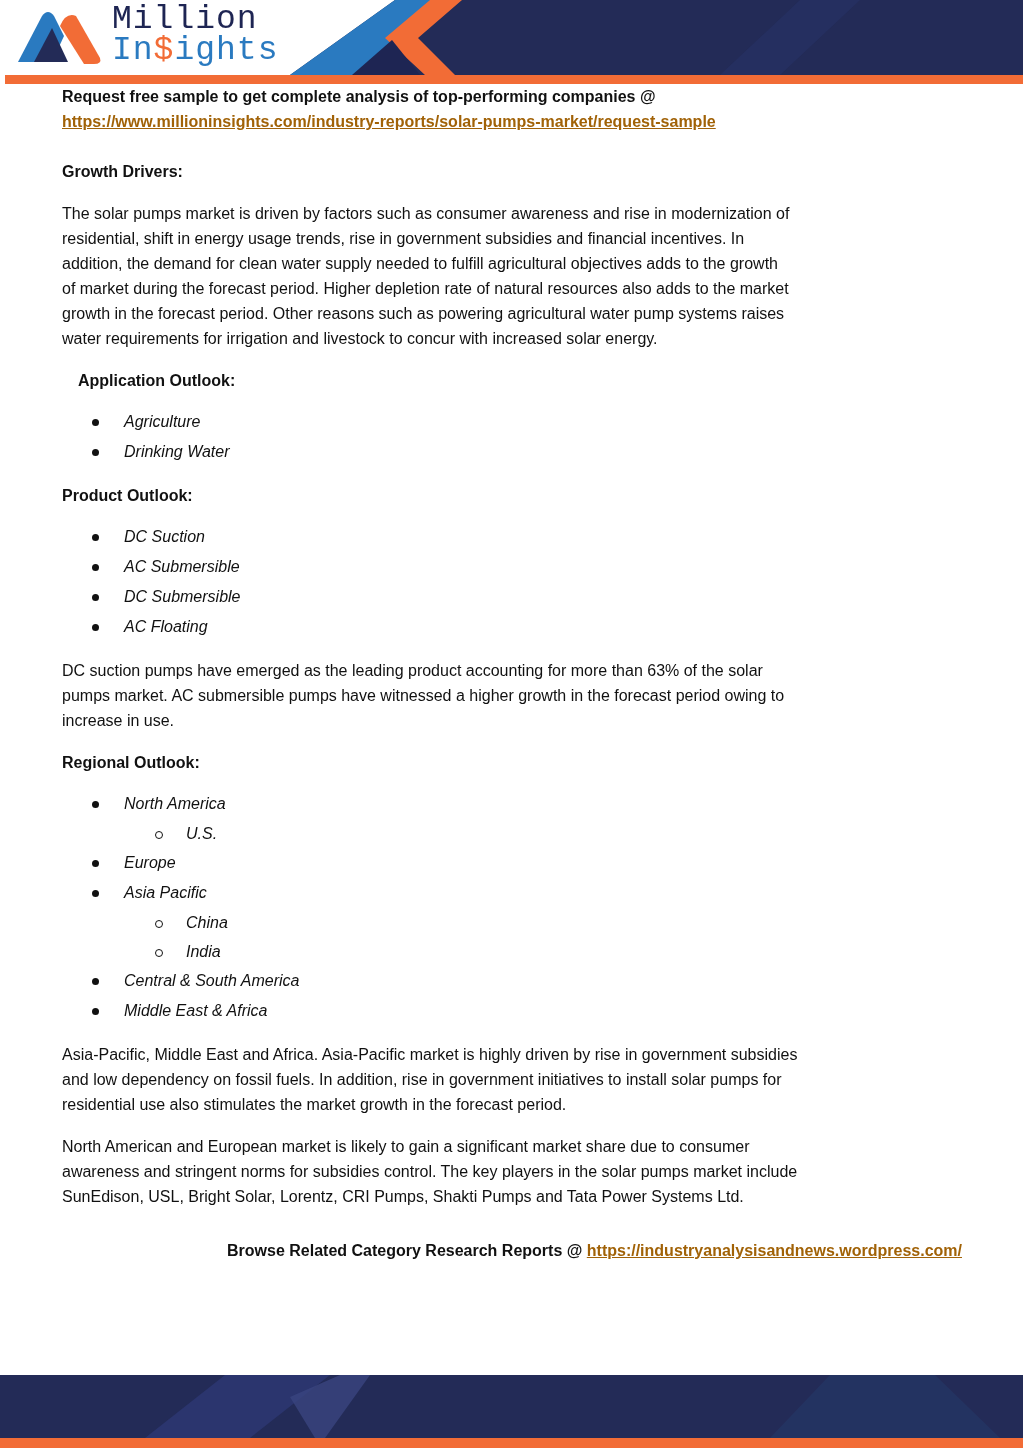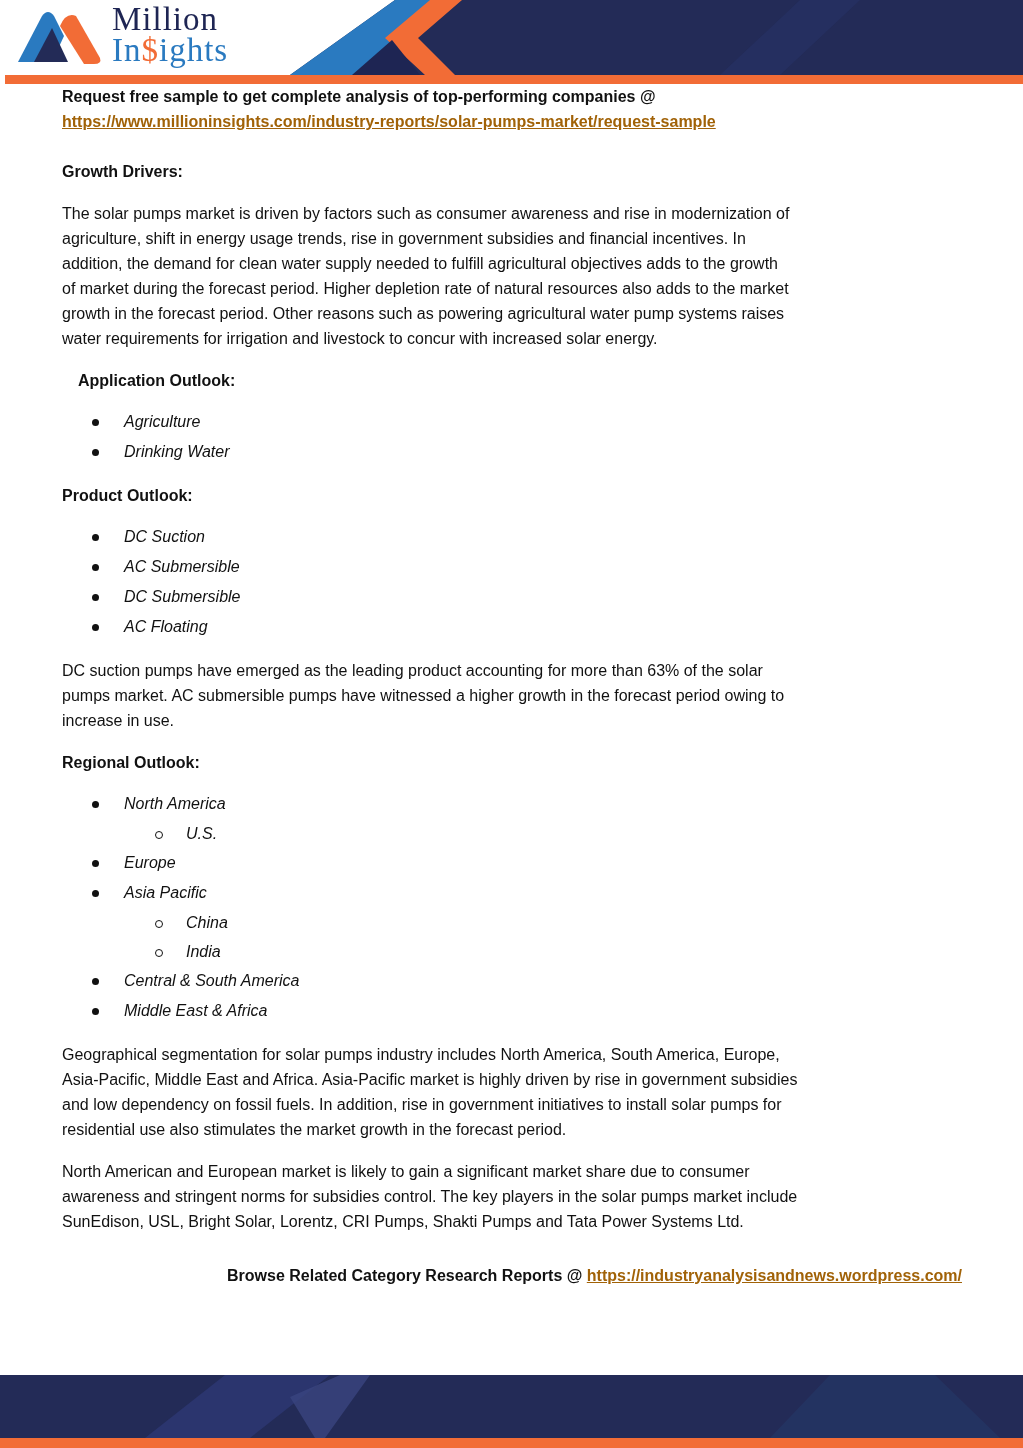--- a/index.html
+++ b/index.html
@@ -2,21 +2,21 @@
 <html><head>
 <meta charset="utf-8">
 <style>
   html, body { margin:0; padding:0; background:#ffffff; }
   body { width:1023px; height:1448px; position:relative; overflow:hidden;
          font-family:"Liberation Sans", sans-serif; color:#111; }
   .header { position:absolute; left:0; top:0; width:1023px; height:84px; background:#fff; }
   .header-art { position:absolute; left:0; top:0; }
   .header-bar { position:absolute; left:5px; top:75px; width:1018px; height:9px; background:#f26c36; }
   .logo { position:absolute; left:14px; top:6px; width:90px; height:62px; }
-  .logo-text { position:absolute; left:112px; top:4px; line-height:31px; font-size:33px; font-family:Liberation Serif, serif; letter-spacing:1px; }
+  .logo-text { position:absolute; left:112px; top:4px; line-height:31px; font-size:33px; font-family:Liberation Mono, monospace; letter-spacing:1px; }
   .logo-line1 { color:#1e2553; display:block; }
   .logo-line2 { color:#2a7ac0; display:block; }
   .logo-dollar { color:#f26c36; }
 
   .content { position:absolute; left:62px; top:84px; width:900px; font-size:16px; line-height:25px; }
   .content p { margin:0; }
   .bold { font-weight:bold; }
   a.link { color:#a16207; text-decoration:underline; font-weight:bold; }
   .heading { font-weight:bold; }
   ul.blist { list-style:none; margin:0; padding:0;font-style:italic; }
@@ -50,21 +50,21 @@
   <div class="header-bar"></div>
 </div>
 
 <div class="content">
   <p class="bold" style="margin-top:0;">Request free sample to get complete analysis of top-performing companies @</p>
   <p><a class="link">https://www.millioninsights.com/industry-reports/solar-pumps-market/request-sample</a></p>
 
   <p class="heading" style="margin-top:25px;">Growth Drivers:</p>
   <div style="margin-top:17px;">
     <p>The solar pumps market is driven by factors such as consumer awareness and rise in modernization of</p>
-      <p>agriculture, shift in energy usage trends, rise in government subsidies and financial incentives. In</p>
+      <p>residential, shift in energy usage trends, rise in government subsidies and financial incentives. In</p>
       <p>addition, the demand for clean water supply needed to fulfill agricultural objectives adds to the growth</p>
     <p>of market during the forecast period. Higher depletion rate of natural resources also adds to the market</p>
       <p>growth in the forecast period. Other reasons such as powering agricultural water pump systems raises</p>
       <p>water requirements for irrigation and livestock to concur with increased solar energy.</p>
   </div>
 
   <p class="heading" style="margin-top:17px;margin-left:16px;">Application Outlook:</p>
   <ul class="blist" style="margin-top:14px;">
     <li><span class="bullet"></span><span>Agriculture</span></li>
     <li><span class="bullet"></span><span>Drinking Water</span></li>
@@ -88,21 +88,20 @@
     <li><span class="bullet"></span><span>North America</span></li>
     <li class="sub"><span class="bullet"></span><span>U.S.</span></li>
     <li><span class="bullet"></span><span>Europe</span></li>
     <li><span class="bullet"></span><span>Asia Pacific</span></li>
     <li class="sub"><span class="bullet"></span><span>China</span></li>
     <li class="sub"><span class="bullet"></span><span>India</span></li>
     <li><span class="bullet"></span><span>Central &amp; South America</span></li>
     <li><span class="bullet"></span><span>Middle East &amp; Africa</span></li>
   </ul>
   <div style="margin-top:16px;">
-    <p>Geographical segmentation for solar pumps industry includes North America, South America, Europe,</p>
       <p>Asia-Pacific, Middle East and Africa. Asia-Pacific market is highly driven by rise in government subsidies</p>
       <p>and low dependency on fossil fuels. In addition, rise in government initiatives to install solar pumps for</p>
       <p>residential use also stimulates the market growth in the forecast period.</p>
   </div>
   <div style="margin-top:17px;">
     <p>North American and European market is likely to gain a significant market share due to consumer</p>
       <p>awareness and stringent norms for subsidies control. The key players in the solar pumps market include</p>
       <p>SunEdison, USL, Bright Solar, Lorentz, CRI Pumps, Shakti Pumps and Tata Power Systems Ltd.</p>
   </div>
 

